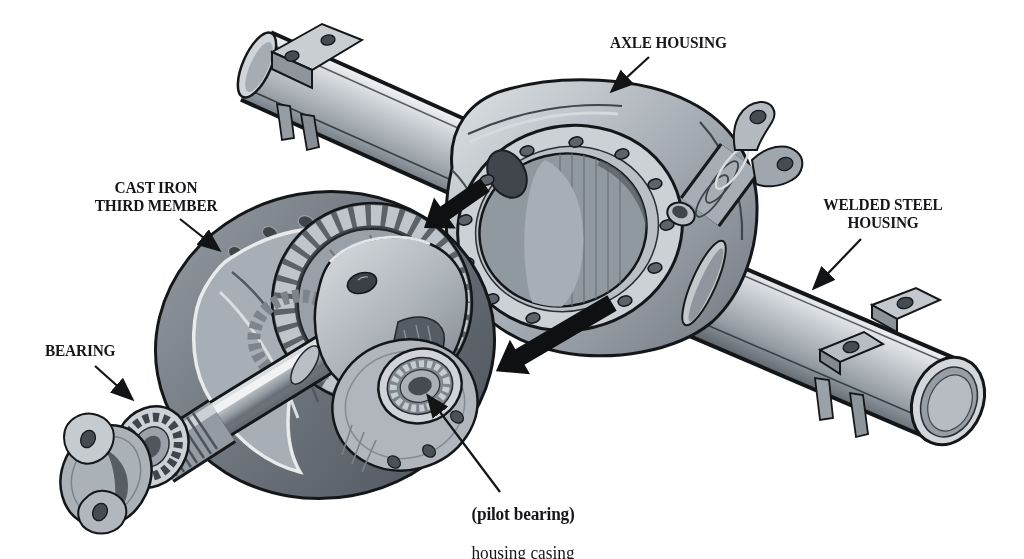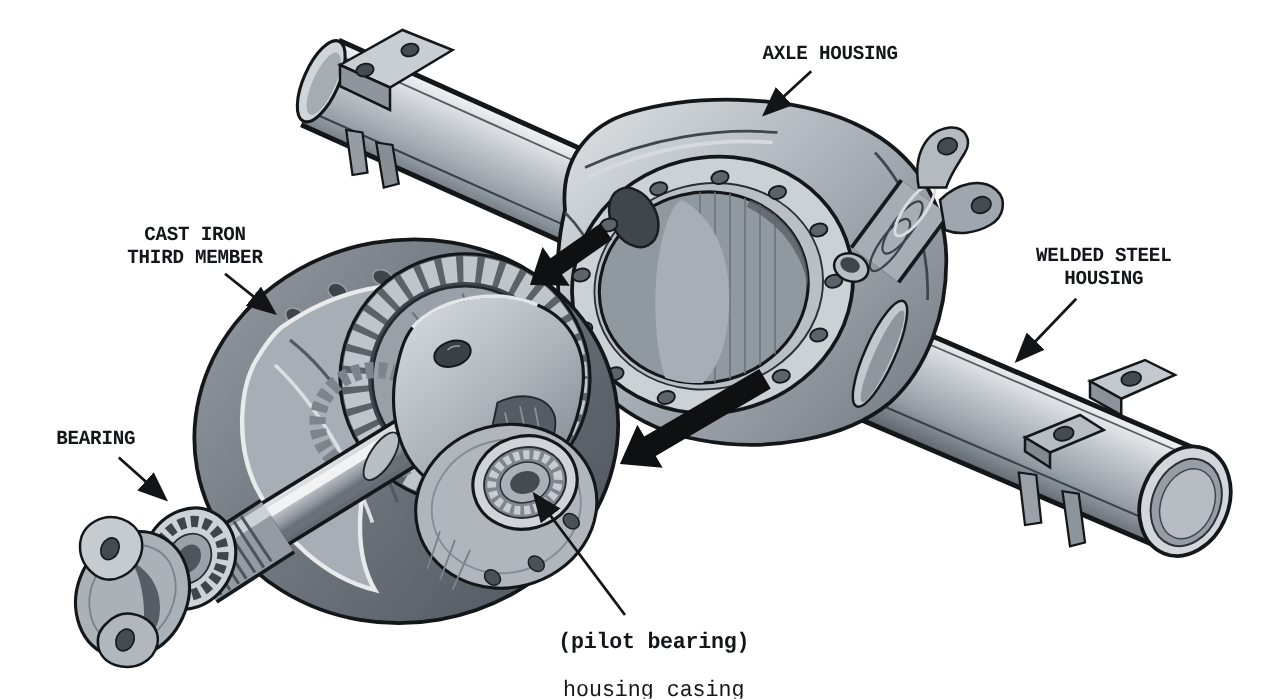--- a/index.html
+++ b/index.html
@@ -1,17 +1,17 @@
 <!DOCTYPE html>
 <html><head>
 <meta charset="utf-8">
 <style>
   html,body{margin:0;padding:0;background:#fff;}
   .canvas{position:relative;width:1024px;height:559px;background:#ffffff;overflow:hidden;
-          font-family:Liberation Mono, monospace;}
+          font-family:Liberation Serif, serif;}
   .canvas svg{position:absolute;left:0;top:0;}
   .label{position:absolute;color:#141619;font-weight:700;font-size:16px;line-height:1.14;
          letter-spacing:-0.2px;white-space:pre-line;transform:scaleX(.96);transform-origin:center top;}
   .label.left-align{transform-origin:left top;}
   .lbl-axle{left:610px;top:34px;}
   .lbl-castiron{left:90px;top:179px;width:132px;text-align:center;}
   .lbl-welded{left:818px;top:196px;width:130px;text-align:center;}
   .lbl-bearing{left:45px;top:342px;}
   .lbl-pilot{left:433px;top:486px;width:180px;text-align:center;}
   .lbl-pilot .line1{font-weight:700;font-size:18px;}

